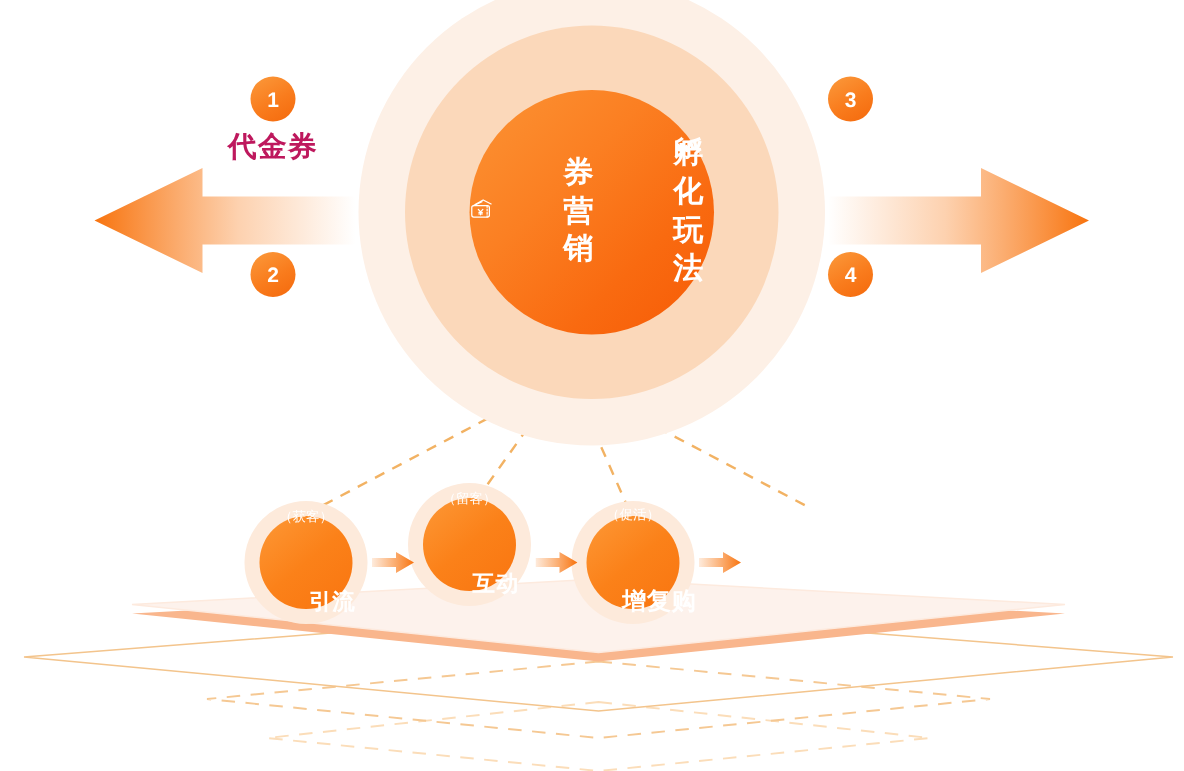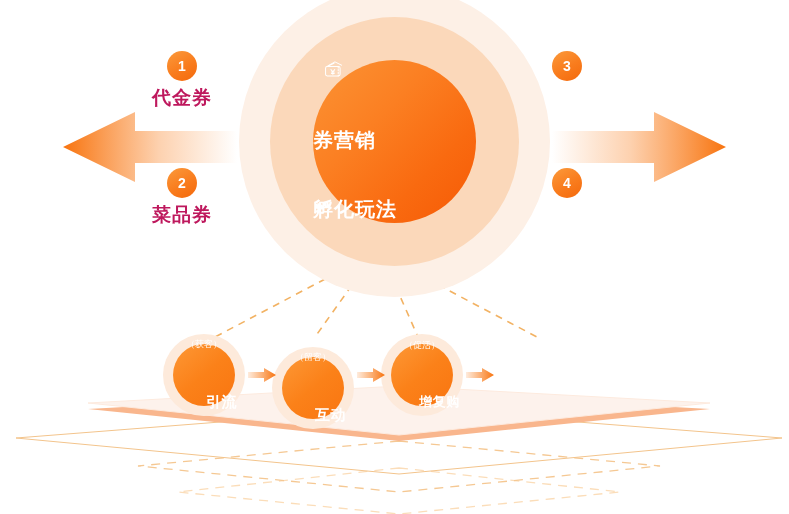--- a/index.html
+++ b/index.html
@@ -42,22 +42,22 @@
     width: 249px; height: 249px;
     background: #fbd8ba;
   }
   #hub {
     left: 313px; top: 60px;
     width: 163px; height: 163px;
     border-radius: 50%;
     background: linear-gradient(135deg, #fb9334 0%, #fb7f22 38%, #f96a10 70%, #f65a05 100%);
     position: absolute;
     display: flex;
-    flex-direction: column;
-    align-items: flex-start;
+    flex-direction: row;
+    align-items: center;
     justify-content: center;
     color: #ffffff;
     gap: 44px;
   }
   #hub-icon {
     width: 42px; height: 36px;
     margin-bottom: 6px;
   }
   .hub-line {
     font-size: 20px;
@@ -125,23 +125,23 @@
     white-space: nowrap;
   }
   .flow-main {
     font-size: 15px;
     font-weight: bold;
     line-height: 1.1;
     white-space: nowrap;
     letter-spacing: 0.5px;
     margin-left: 35px;
   }
-  .flow-main.small { font-size: 13px; }
+  .flow-main.small { font-size: 16px; }
   #node-0 { left: 163px; top: 334px; }
-  #node-1 { left: 272px; top: 347px; font-family: Liberation Serif, serif; }
+  #node-1 { left: 272px; top: 322px; font-family: Liberation Serif, serif; }
   #node-2 { left: 381px; top: 334px; }
   #node-3 { left: 500px; top: 334px; }
 
   .flow-arrow {
     position: absolute;
     width: 28px; height: 14px;
     top: 368px;
   }
   #farrow-0 { left: 248px; }
   #farrow-1 { left: 357px; }
@@ -221,21 +221,20 @@
     <div class="hub-line">券营销</div>
     <div class="hub-line">孵化玩法</div>
   </div>
 
   <div class="side-item" id="side-1">
     <div class="badge">1</div>
     <div class="side-label">代金券</div>
   </div>
   <div class="side-item" id="side-2">
     <div class="badge">2</div>
-    <div class="side-label">菜品券</div>
   </div>
   <div class="side-item" id="side-3">
     <div class="badge">3</div>
   </div>
   <div class="side-item" id="side-4">
     <div class="badge">4</div>
   </div>
 
   <div class="flow-node" id="node-0">
     <div class="flow-core">

